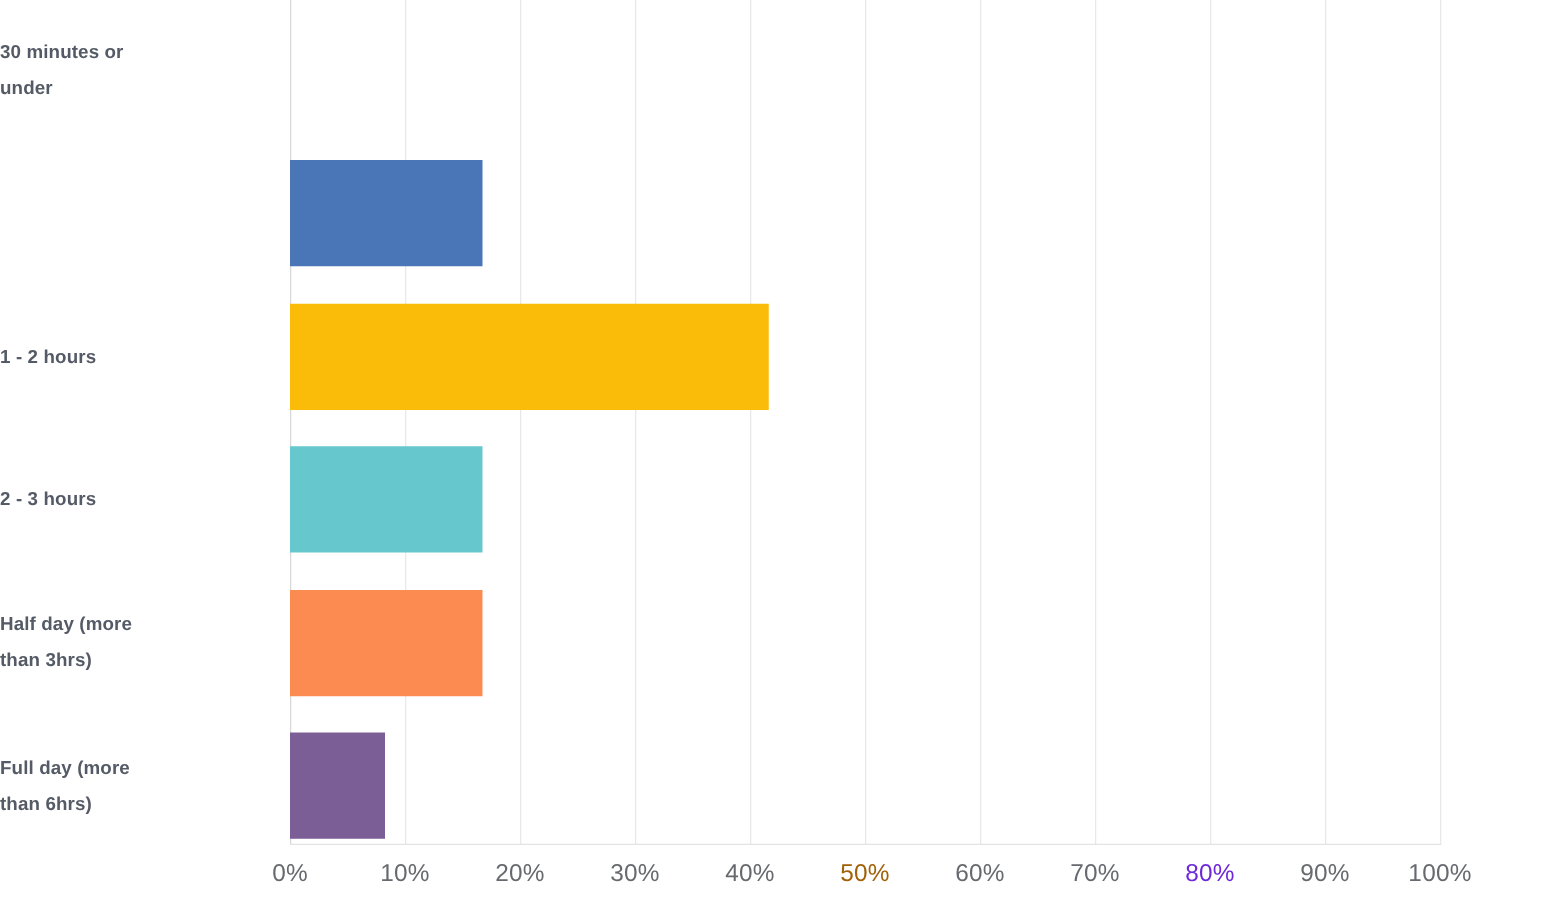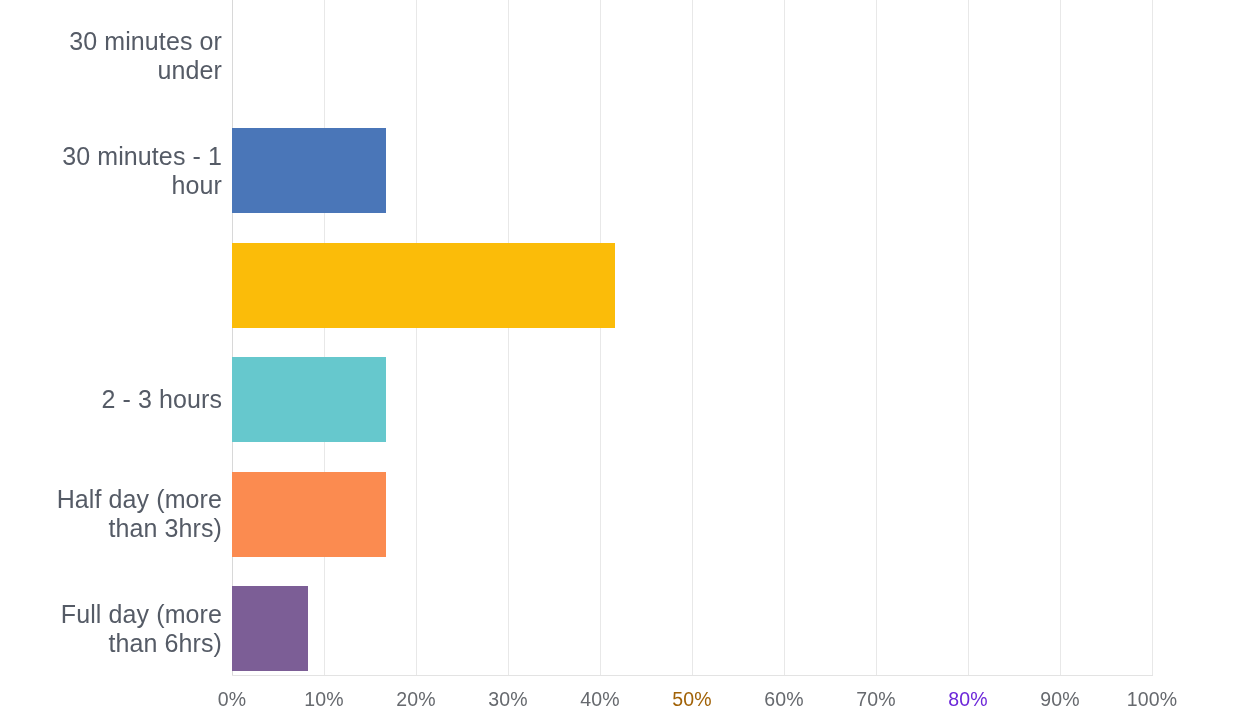--- a/index.html
+++ b/index.html
@@ -26,26 +26,25 @@
     position: absolute;
     left: 0;
     top: 0;
     width: 222px;
     height: 676px;
   }
   .cat-label {
     position: absolute;
     right: 0;
     width: 222px;
-    text-align: right;
-    font-size: 25px;
+    font-size: 15px;
     line-height: 29px;
     letter-spacing: 0.1px;
     color: #555b66;
-    font-weight: 400;
+    font-weight: 700;
     white-space: pre-line;
   }
 
   
   #plot-area {
     position: absolute;
     left: 232px;
     top: 0;
     width: 920px;
     height: 676px;
@@ -94,22 +93,21 @@
   }
 </style>
 </head>
 <body>
 
 <div id="chart-root">
 
   <div id="category-axis">
       <div class="cat-label" style="top: 27.25px;">30 minutes or
 under</div>
-      <div class="cat-label" style="top: 141.75px;">30 minutes - 1
-hour</div>
+      <div class="cat-label" style="top: 270.75px;">1 - 2 hours</div>
       <div class="cat-label" style="top: 385.25px;">2 - 3 hours</div>
       <div class="cat-label" style="top: 485.25px;">Half day (more
 than 3hrs)</div>
       <div class="cat-label" style="top: 599.75px;">Full day (more
 than 6hrs)</div>
     </div>
 
   <div id="plot-area">
       <div class="gridline axis-origin" style="left: 0px; background: rgb(216, 216, 216);"></div>
       <div class="gridline" style="left: 92px; background: rgb(232, 232, 232);"></div>

